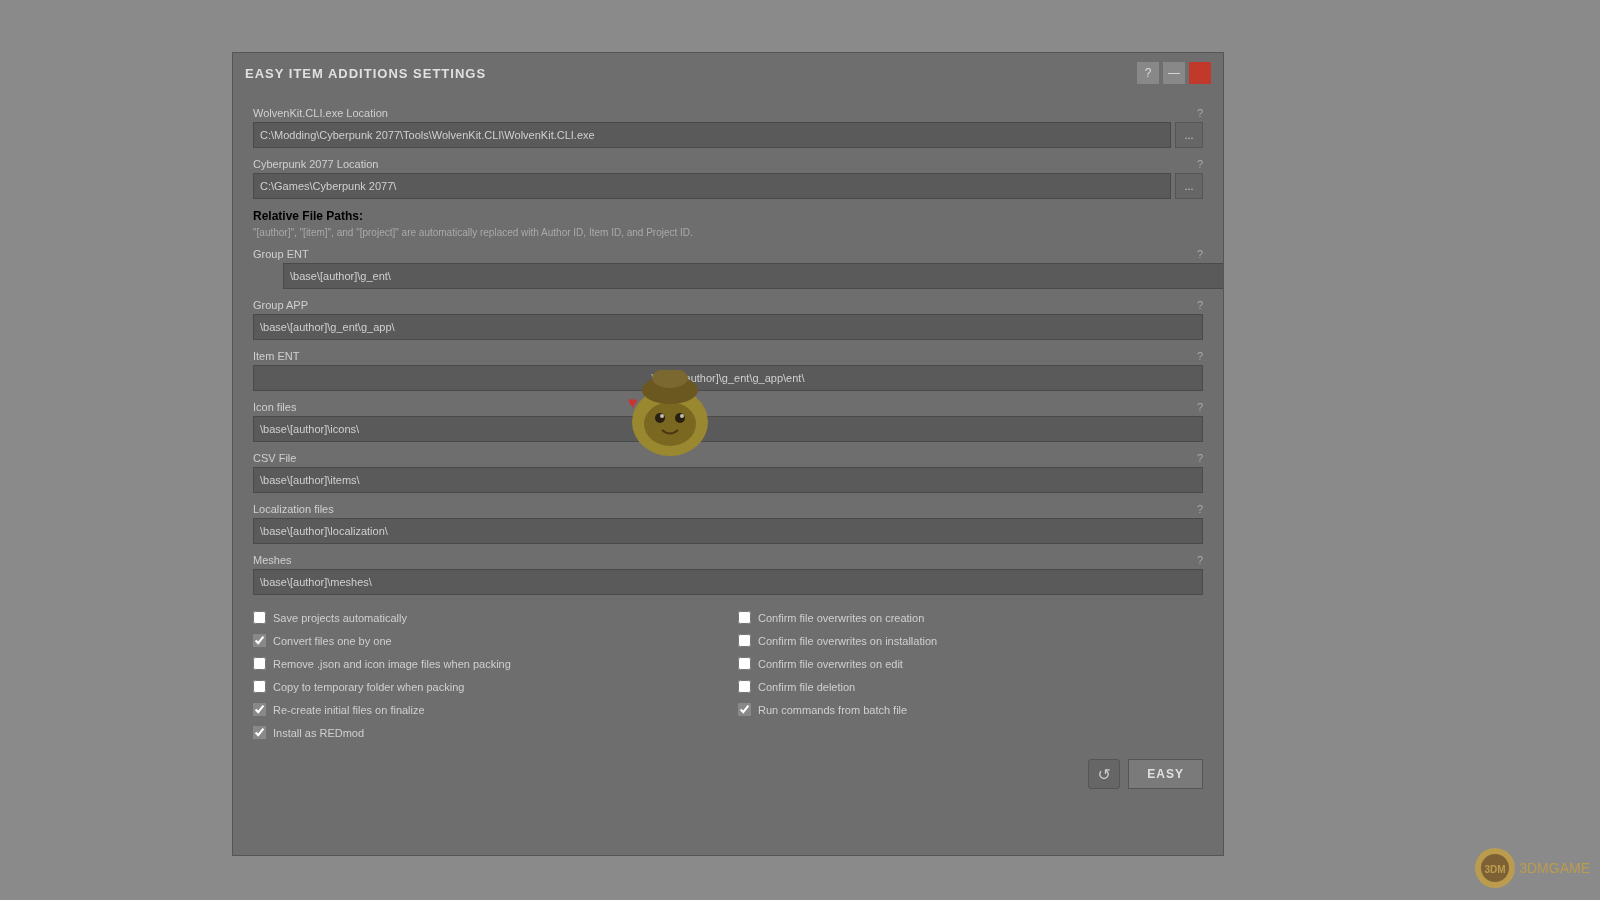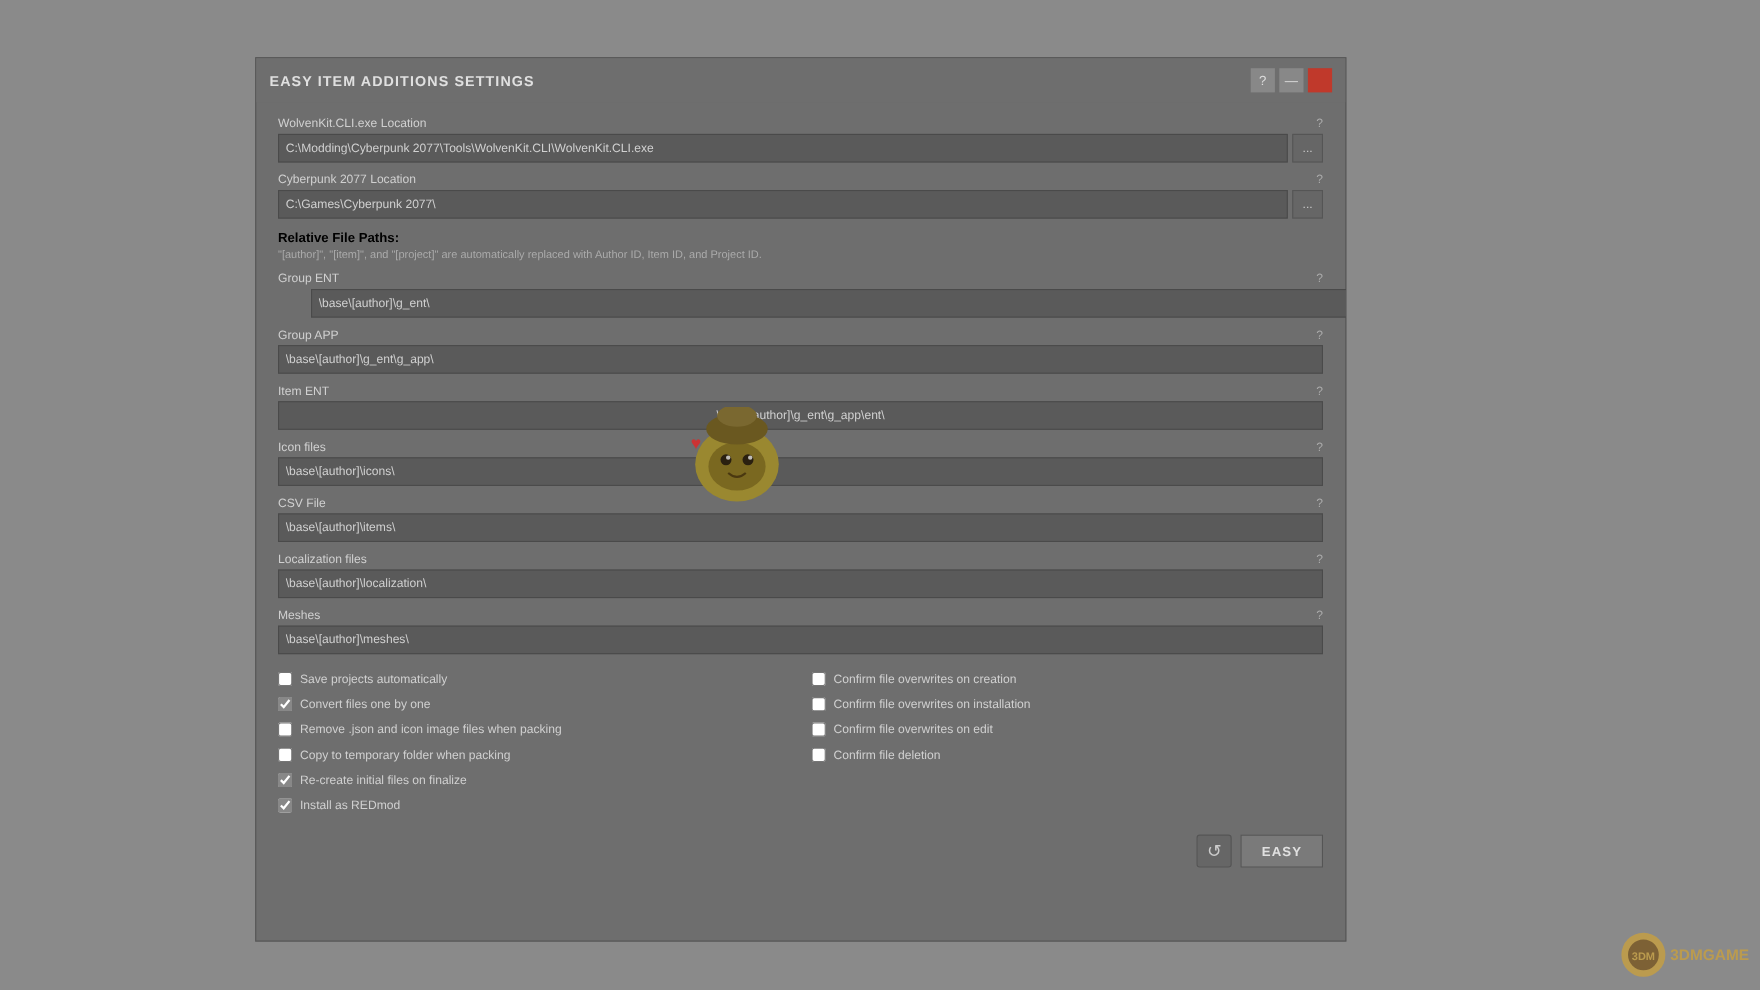--- a/index.html
+++ b/index.html
@@ -180,21 +180,21 @@
       opacity: 0.8;
     }
     .watermark-inner {
       display: flex;
       align-items: center;
       gap: 2px;
     }
     .watermark-text {
       color: #c8a040;
       font-size: 14px;
-      font-weight: bold;
+      font-weight: normal;
       text-align: center;
     }
     
     .mascot {
       position: absolute;
       left: 620px;
       top: 370px;
       width: 100px;
       height: 90px;
       pointer-events: none;
@@ -335,20 +335,24 @@
           <input type="checkbox" style="">
           <span class="checkbox-label">Confirm file overwrites on installation</span>
         </label>
         <label class="checkbox-item">
           <input type="checkbox" style="">
           <span class="checkbox-label">Confirm file overwrites on edit</span>
         </label>
         <label class="checkbox-item">
           <input type="checkbox" style="">
           <span class="checkbox-label">Confirm file deletion</span>
+        </label>
+        <label class="checkbox-item">
+          <input type="checkbox" checked="" style="">
+          <span class="checkbox-label">Run commands from batch file</span>
         </label>
       </div>
     </div>
 
     <div class="footer-row">
       <button class="reset-btn">↺</button>
       <button class="close-btn">EASY</button>
     </div>
 
   </div>

